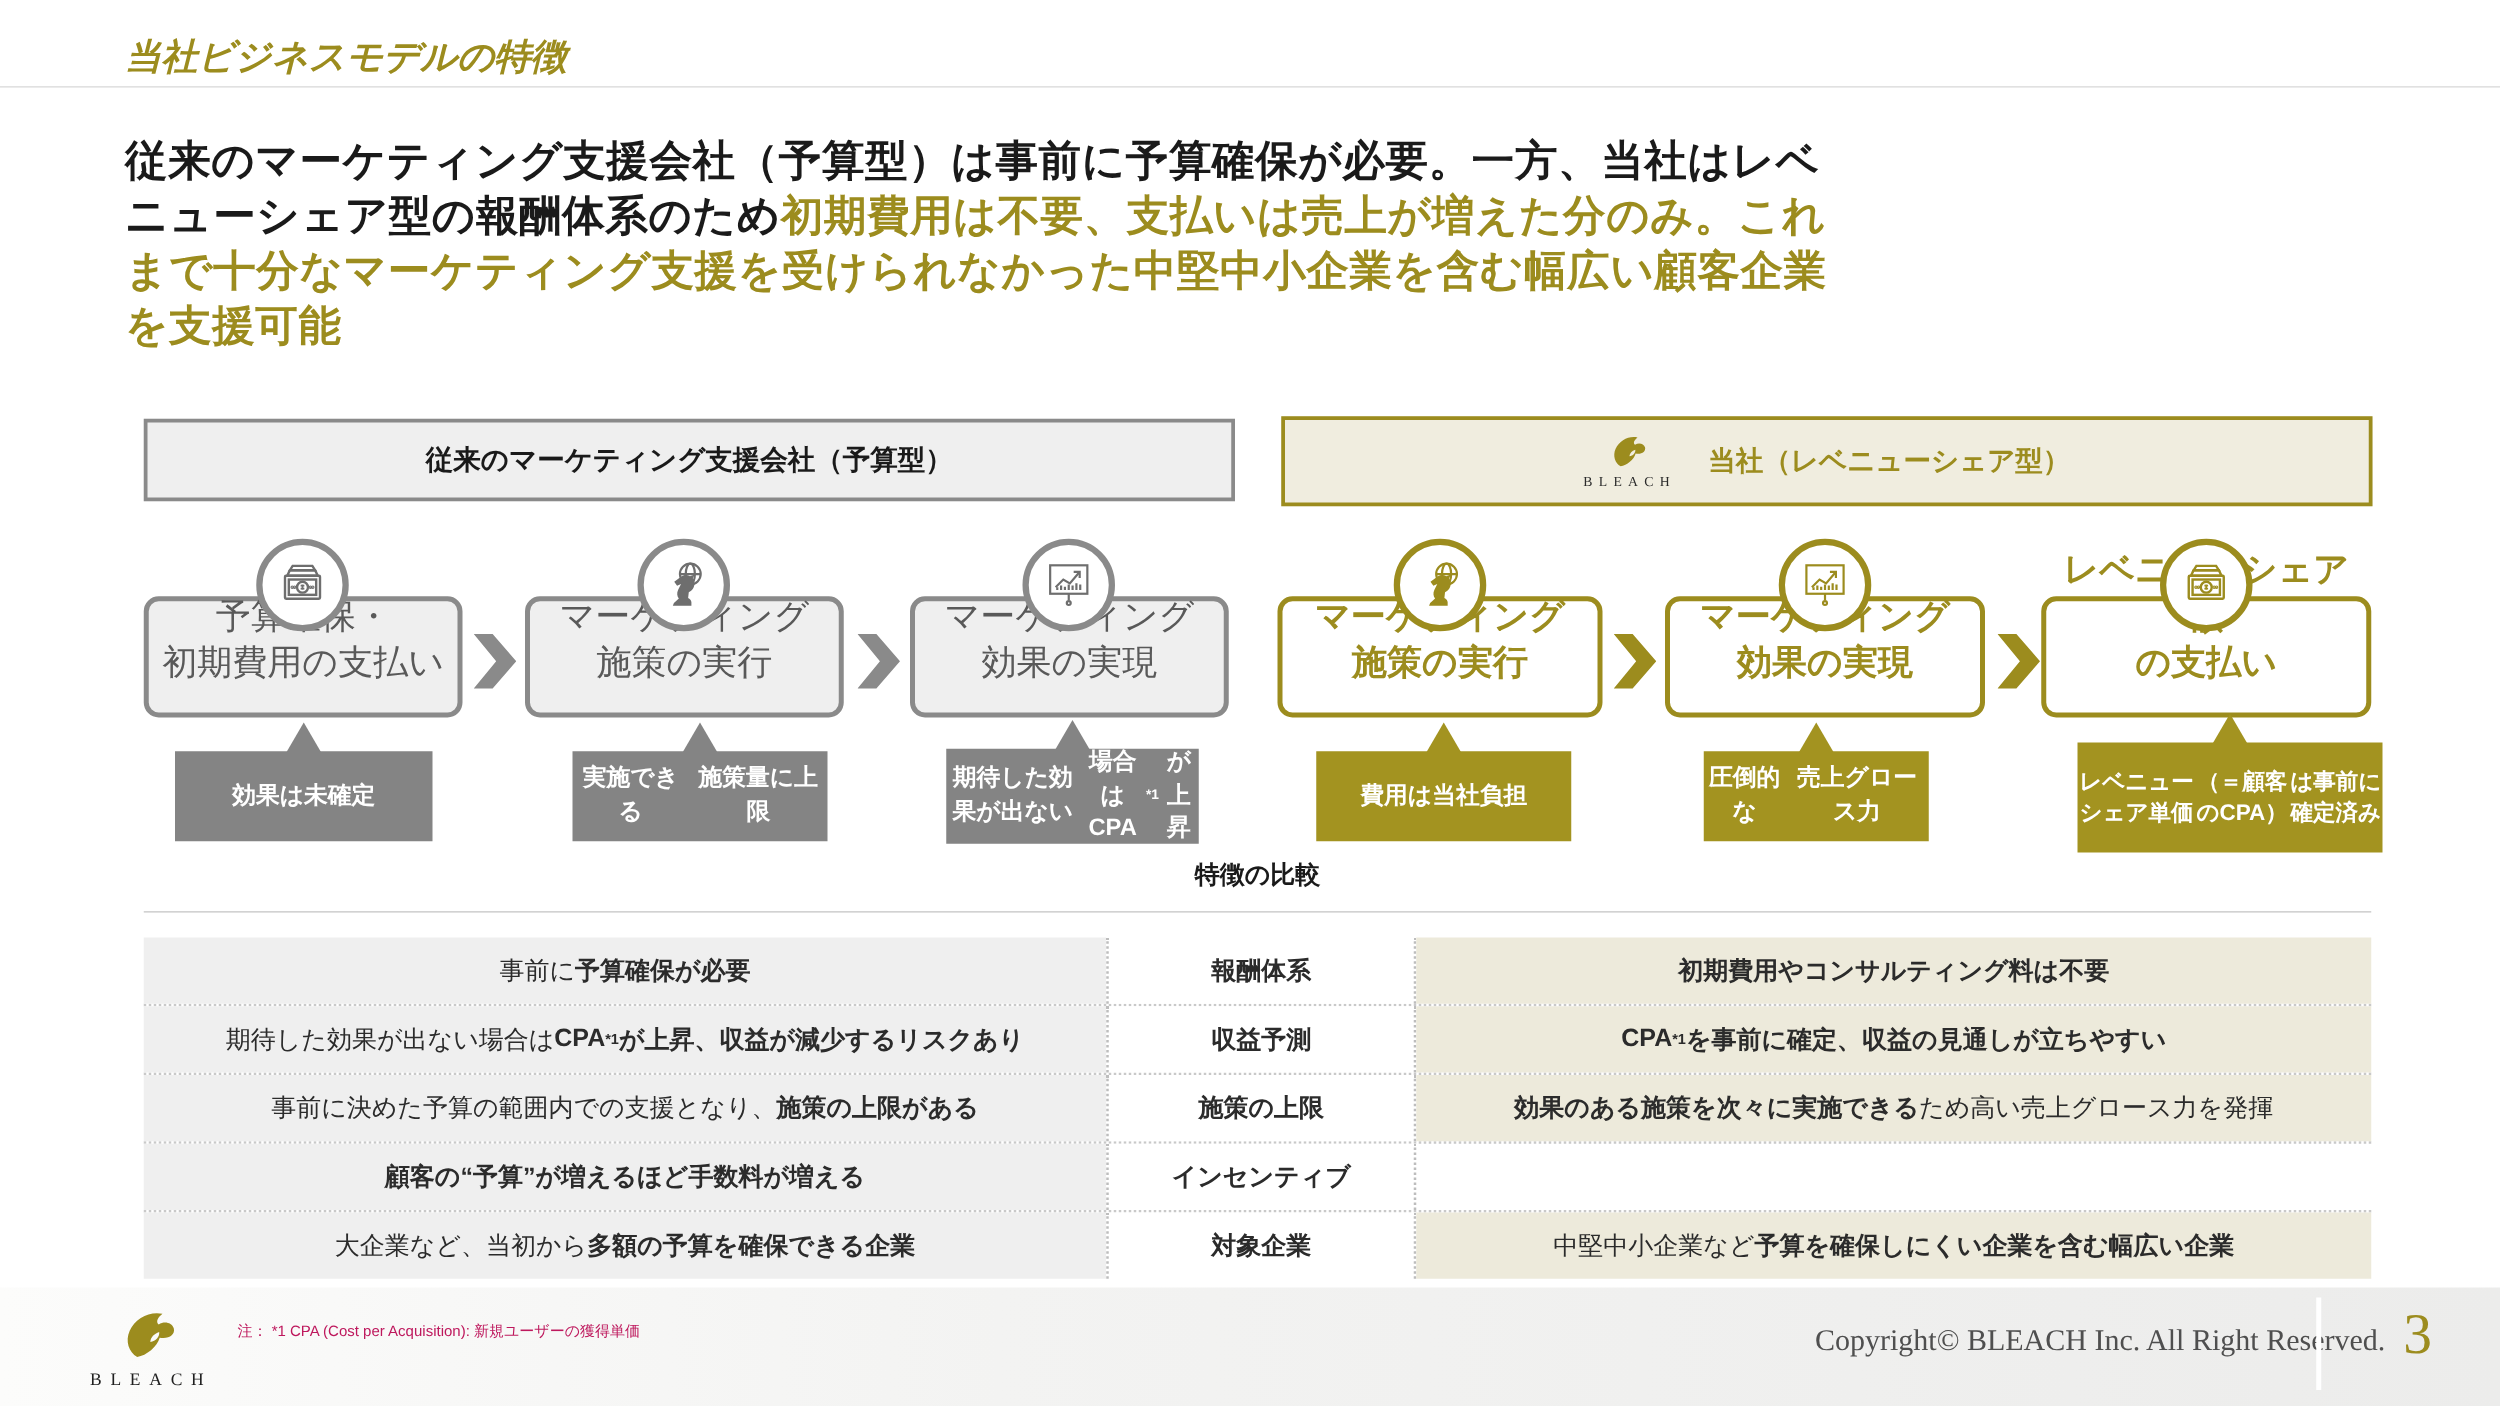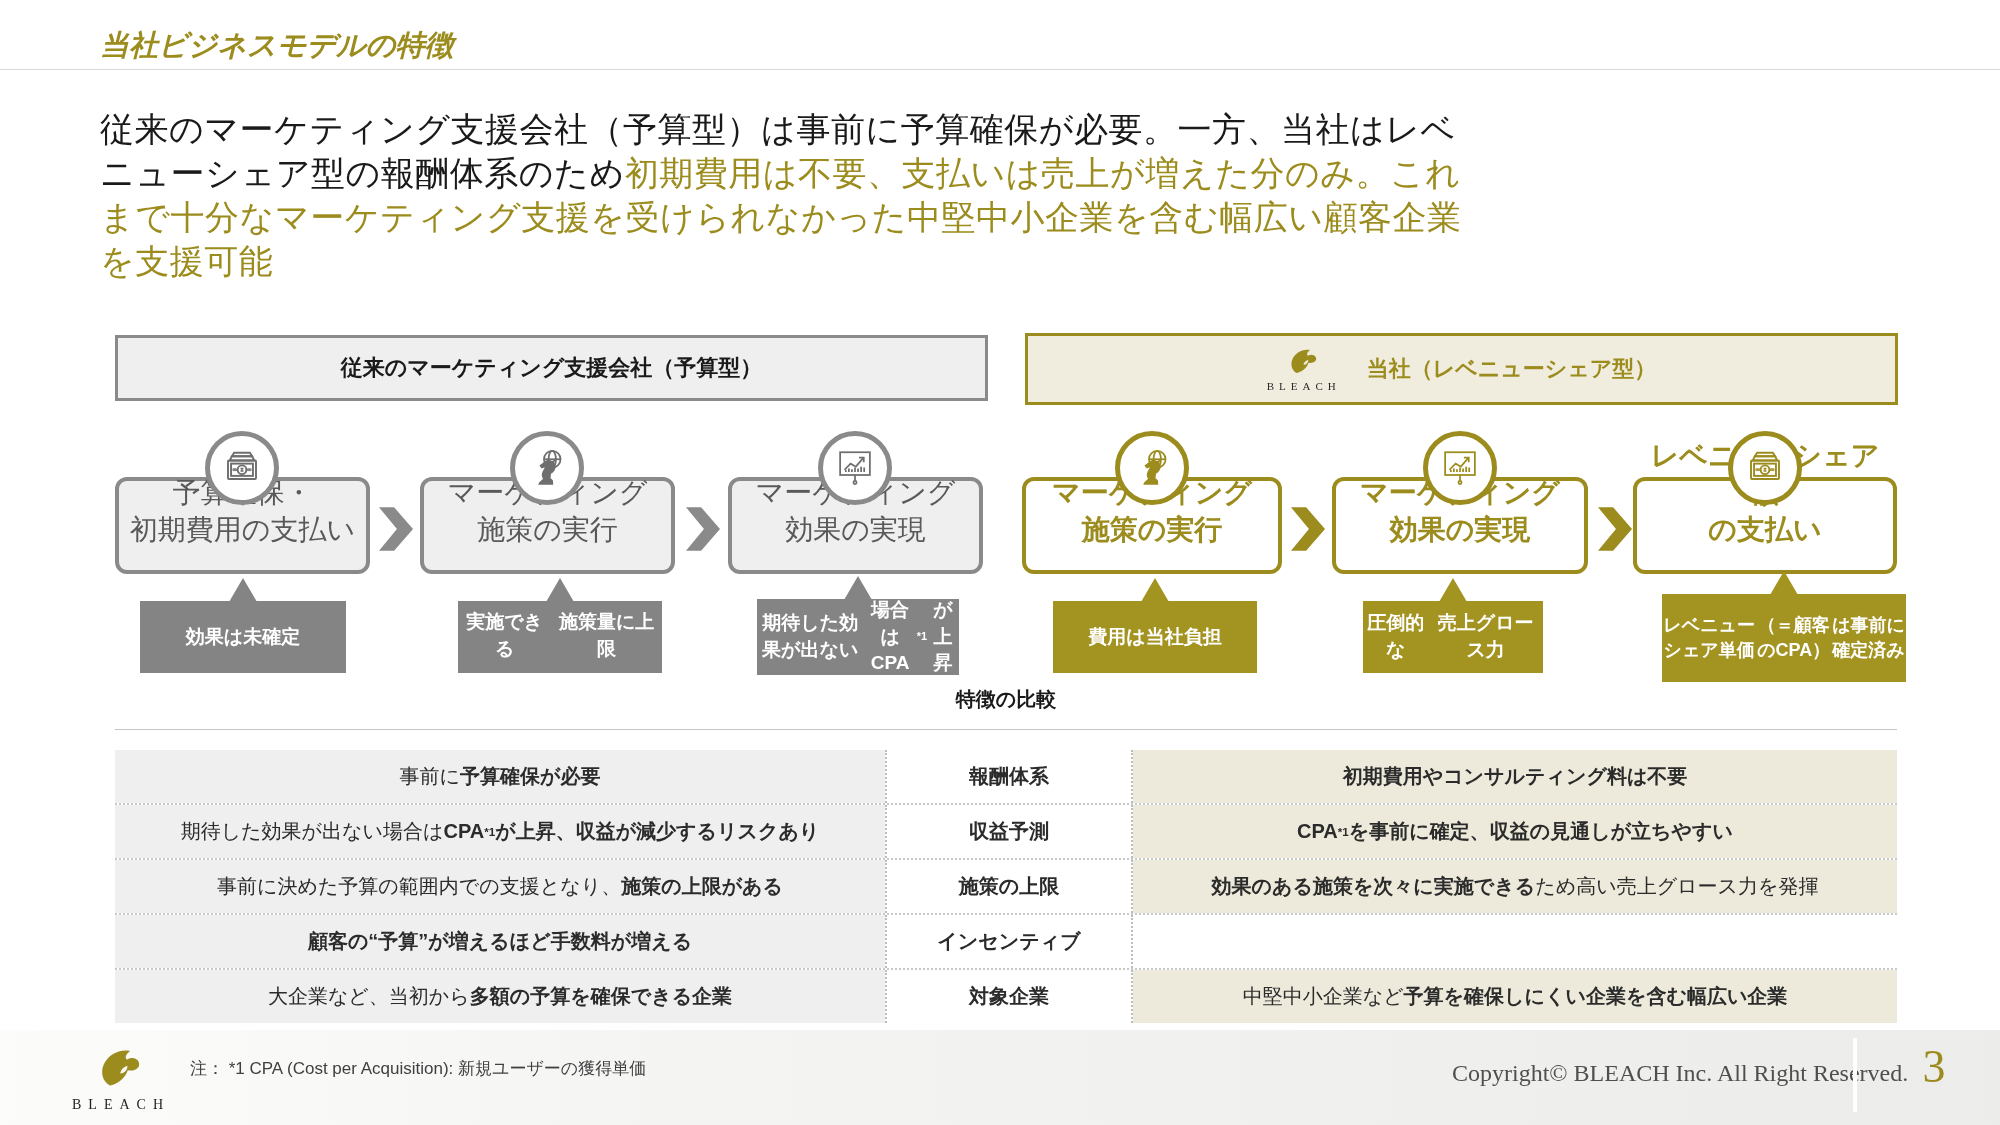--- a/index.html
+++ b/index.html
@@ -11,21 +11,21 @@
     --gray-bg:#efefef;
     --gray-callout:#848484;
   }
   html,body{margin:0;padding:0;background:#fff;}
   .slide{position:relative;width:2000px;height:1125px;background:#fff;overflow:hidden;
          font-family:"Liberation Sans","DejaVu Sans",sans-serif;}
   
   .title-bar{position:absolute;top:0;left:0;right:0;height:69px;border-bottom:1px solid #d8d8d8;font-style:italic;}
   .page-title{position:absolute;left:100px;top:26px;margin:0;font-size:29px;font-weight:700;color:var(--olive);}
   
-  .lead{position:absolute;left:100px;top:108px;width:1390px;margin:0;font-size:34px;font-weight:400;
+  .lead{position:absolute;left:100px;top:108px;width:1390px;margin:0;font-size:34px;font-weight:700;
         line-height:1.29;color:#1a1a1a;letter-spacing:0.5px;}
   .c-gold{color:var(--olive);}
   .b{font-weight:700;}
   sup{font-size:0.58em;}
   
   .flow-header{position:absolute;box-sizing:border-box;display:flex;align-items:center;justify-content:center;
                font-size:22px;font-weight:700;}
   .flow-header.gray{left:115px;top:335px;width:873px;height:66px;background:var(--gray-bg);
                     border:3px solid var(--gray-border);color:#1a1a1a;}
   .flow-header.gold{left:1025px;top:333px;width:873px;height:72px;background:var(--cream);
@@ -72,21 +72,21 @@
   .cmp-cell.col-m{background:#fff;font-weight:700;border-left:2px dotted #bdbdbd;border-right:2px dotted #bdbdbd;}
   .cmp-cell.col-r{background:var(--cream-row);}
   
   .footer{position:absolute;left:0;right:0;bottom:0;height:95px;
           background:linear-gradient(90deg,#fcfcfb 0%,#f3f3f2 40%,#ececeb 100%);}
   .footer-logo{position:absolute;left:72px;bottom:12px;display:flex;flex-direction:column;align-items:center;
                color:var(--olive);}
   .footer-logo svg{width:52px;height:48px;}
   .footer-logo .wordmark{margin-top:4px;font-family:"Liberation Serif","DejaVu Serif",serif;font-size:14px;
                          letter-spacing:7px;color:#1f1f1f;}
-  .footer-note{position:absolute;left:190px;top:1057px;font-size:17px;color:#404040;}
+  .footer-note{position:absolute;left:190px;top:1057px;font-size:12px;color:#be185d;}
   .footer-copy{position:absolute;left:1452px;top:1060px;font-family:"Liberation Serif","DejaVu Serif",serif;
                font-size:24px;color:#4f4f4f;}
   .footer-sep{position:absolute;left:1853px;top:1038px;width:4px;height:74px;background:#fff;}
   .footer-page{position:absolute;left:1898px;top:1040px;width:72px;text-align:center;
                font-family:"Liberation Serif","DejaVu Serif",serif;font-size:46px;color:var(--olive);}
   .pre{white-space:pre-line;}
 </style>
 </head>
 <body>
 

